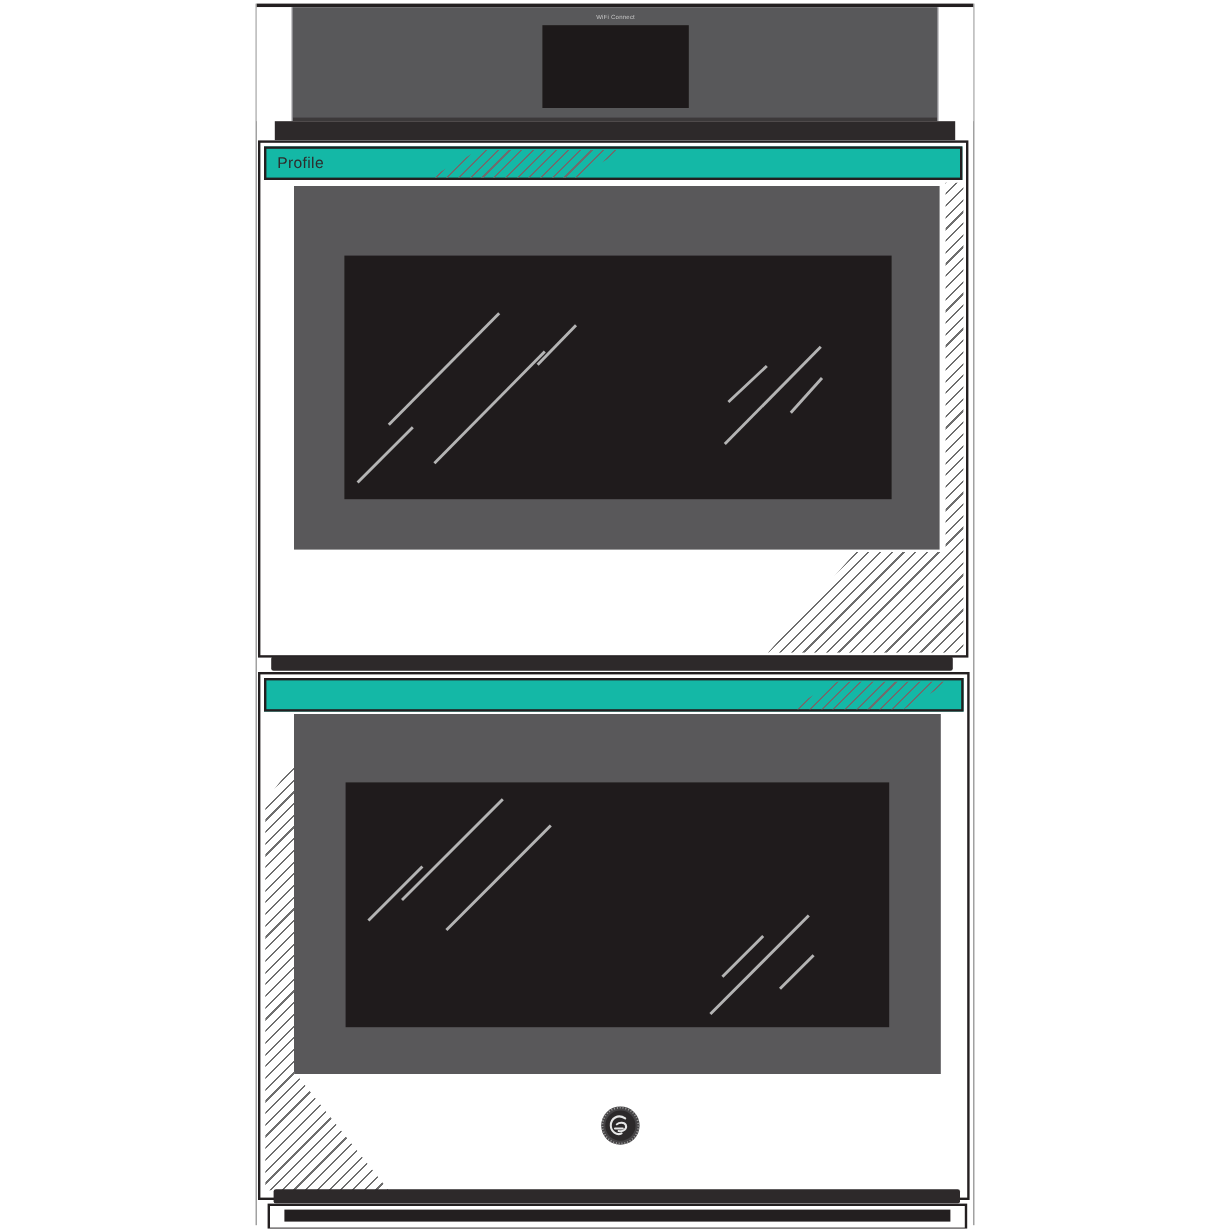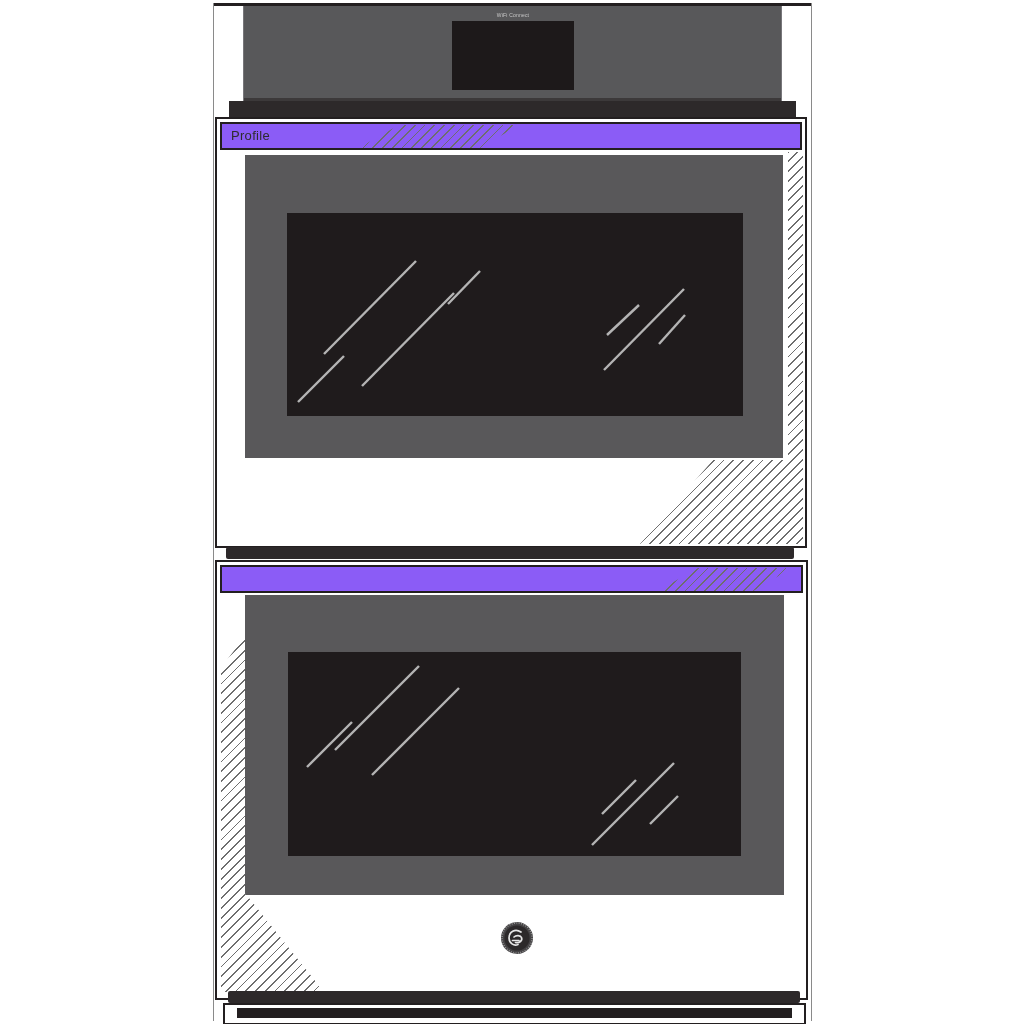--- a/index.html
+++ b/index.html
@@ -22,21 +22,21 @@
     font-size:5px;line-height:7px;color:#c9c9c9;letter-spacing:.2px;}
   
   .shadow-strip{position:absolute;background:#2d292a;}
   .strip-top{left:15px;top:98px;width:567px;height:16px;}
   .strip-mid{left:12px;top:544px;width:568px;height:12px;border-radius:2px;}
   .strip-bottom{left:14px;top:988px;width:572px;height:12px;border-radius:2px;}
   
   .door{position:absolute;background:#ffffff;border:2px solid #231f20;}
   .door.upper{left:1px;top:114px;width:588px;height:427px;}
   .door.lower{left:1px;top:557px;width:589px;height:436px;}
-  .handle{position:absolute;left:3px;right:3px;top:3px;height:24px;background:#8b5cf6;border:2px solid #231f20;}
+  .handle{position:absolute;left:3px;right:3px;top:3px;height:24px;background:#14b8a6;border:2px solid #231f20;}
   .brand{position:absolute;left:9px;top:4px;font-size:13px;color:#2e2c2d;letter-spacing:.3px;}
   .door-panel{position:absolute;background:#59585a;}
   .door.upper .door-panel{left:28px;top:36px;width:538px;height:303px;}
   .door.lower .door-panel{left:28px;top:33px;width:539px;height:300px;}
   .window{position:absolute;background:#1f1b1c;}
   .door.upper .window{left:70px;top:94px;width:456px;height:203px;}
   .door.lower .window{left:71px;top:90px;width:453px;height:204px;}
   .window svg{display:block;width:100%;height:100%;}
   
   .hatch{background:repeating-linear-gradient(135deg, rgba(0,0,0,0) 0px, rgba(0,0,0,0) 5.6px, #6e6e6e 5.6px, #6e6e6e 6.9px);}

